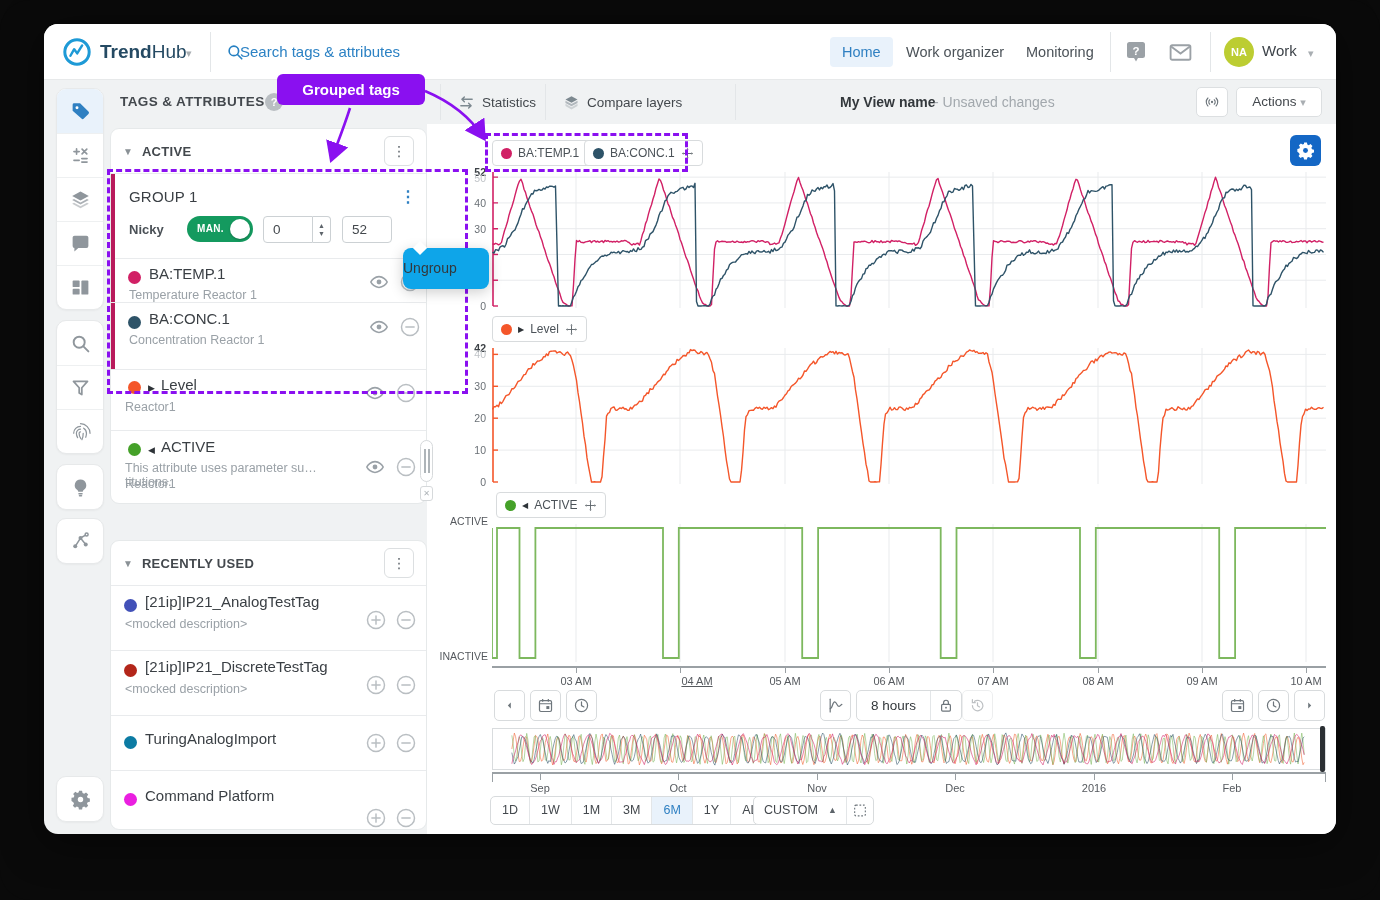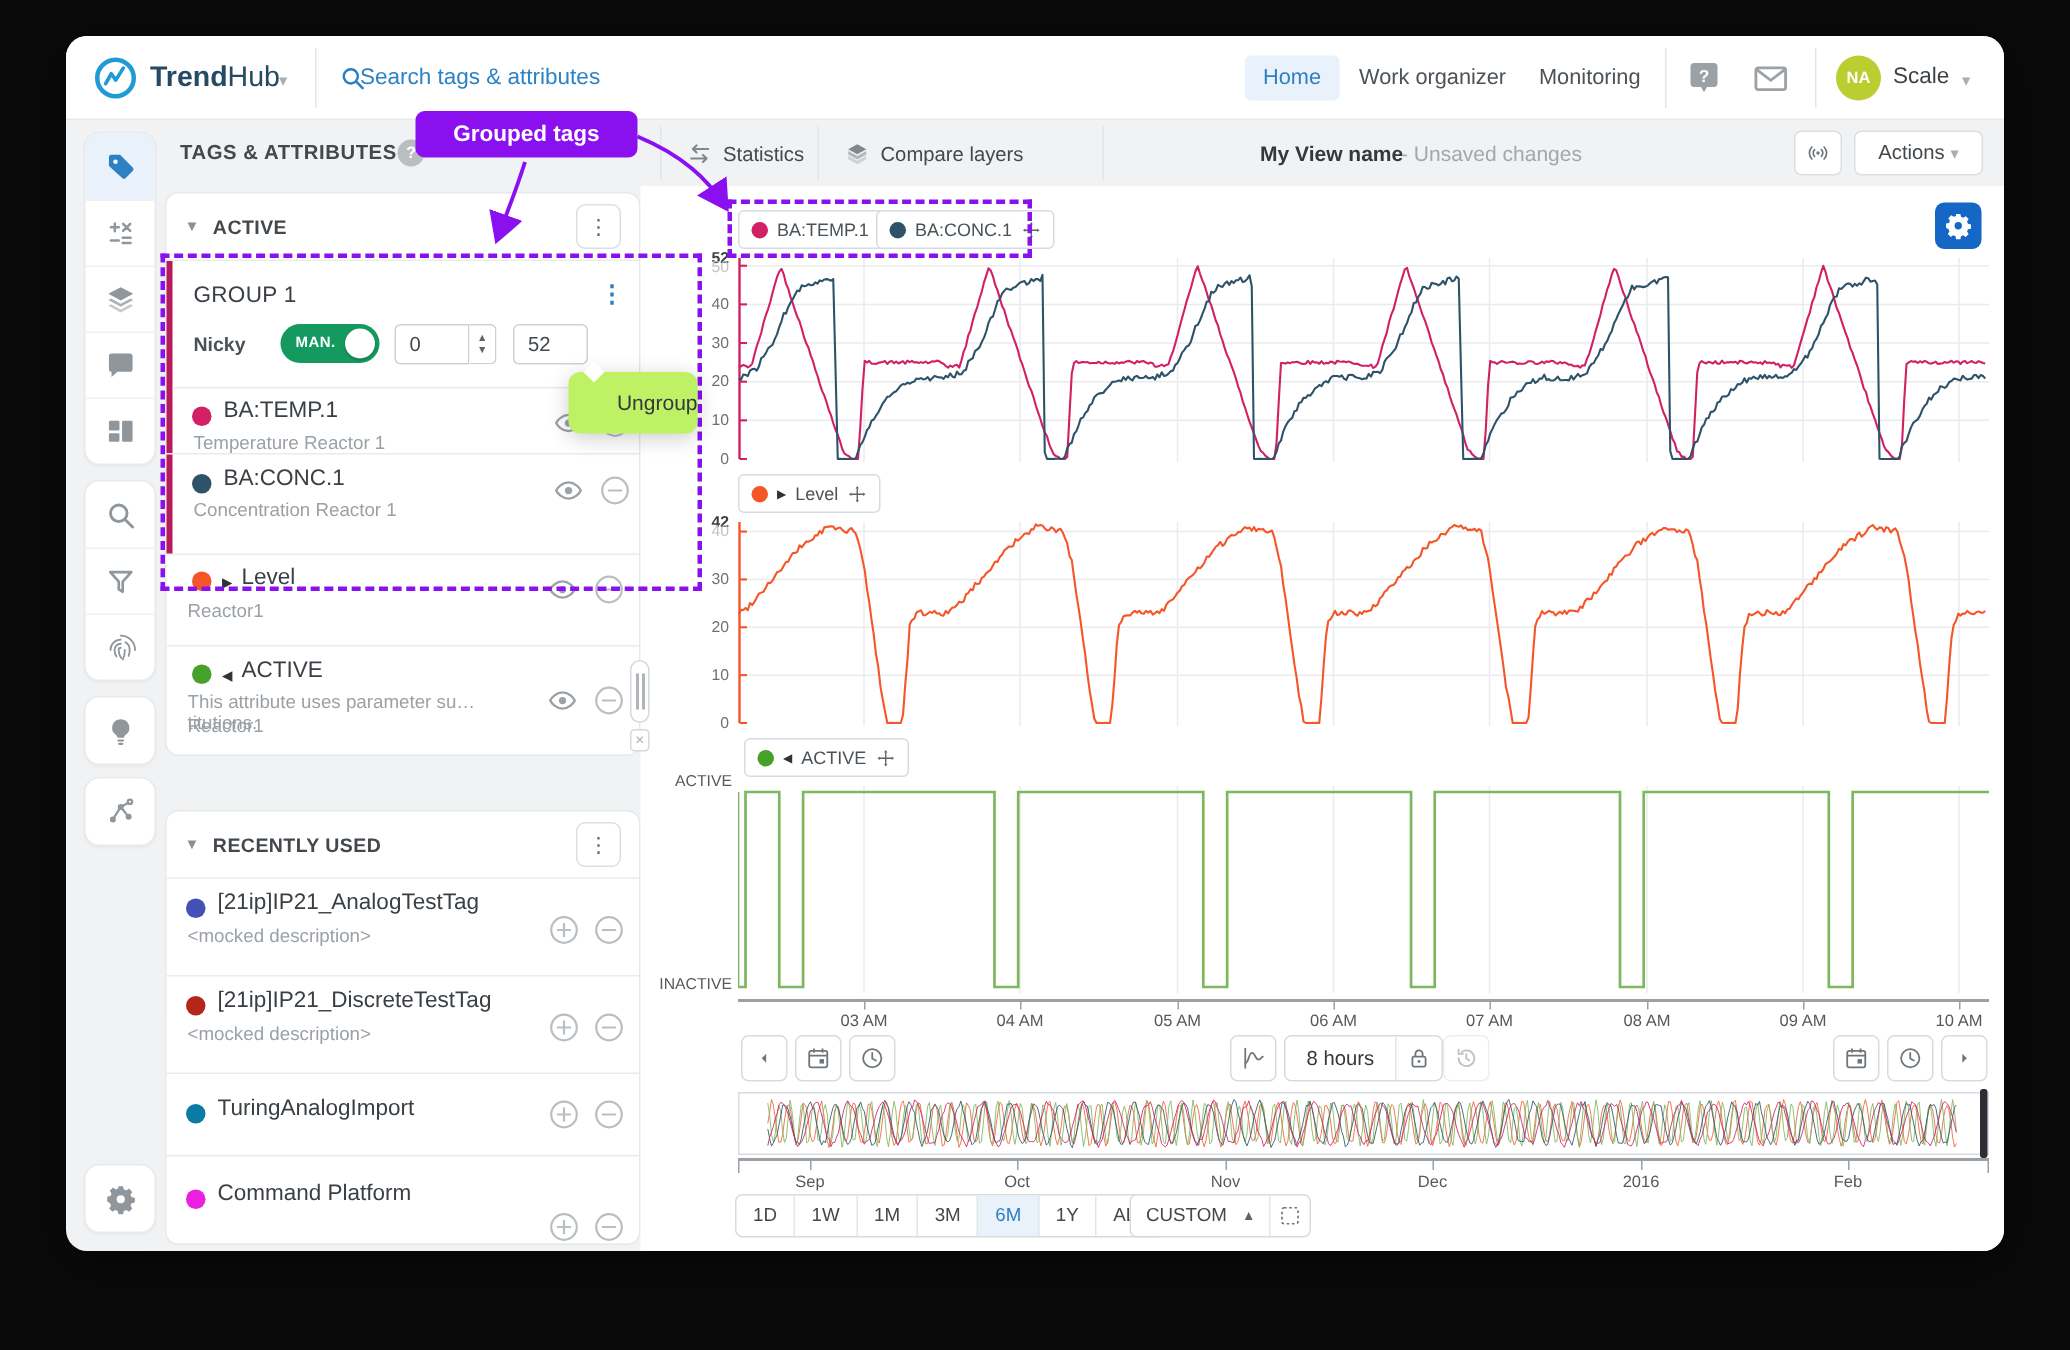--- a/index.html
+++ b/index.html
@@ -79,21 +79,21 @@
   #num-min { left:148px; width:50px; }
   #stepper { left:198px; top:42px; width:18px; height:27px; border:1px solid #ccd1d4; border-left:none; border-radius:0 4px 4px 0; background:#fff; color:#5d646a; font-size:7px; text-align:center; line-height:8px; padding-top:5px; }
   #num-max { left:227px; width:50px; border-radius:4px; }
   .tagrow { position:relative; height:62px; }
   .dot { position:absolute; left:13px; width:13px; height:13px; border-radius:50%; }
   .trow-name { position:absolute; left:34px; font-size:15px; color:#3a3f44; }
   .trow-desc { position:absolute; left:14px; font-size:12.5px; color:#9aa1a7; }
   .aricon { position:absolute; font-size:9px; color:#2e3338; }
   .eye { position:absolute; width:20px; height:20px; color:#9aa1a7; }
   .mcirc, .pcirc { position:absolute; width:22px; height:22px; color:#b9bec2; }
-  #ungroup-pop { left:264px; top:74px; width:86px; height:41px; background:#bef264; border-radius:8px; box-shadow:0 3px 14px rgba(0,0,0,.20); z-index:45; font-size:14px; color:#33383c; text-align:right; line-height:41px; }
+  #ungroup-pop { left:288px; top:74px; width:86px; height:41px; background:#0ea5e9; border-radius:8px; box-shadow:0 3px 14px rgba(0,0,0,.20); z-index:45; font-size:14px; color:#33383c; text-align:left; line-height:41px; }
   #ungroup-pop:before { content:""; position:absolute; left:12px; top:-5px; width:10px; height:10px; background:#fff; transform:rotate(45deg); }
   #grip { left:376px; top:416px; width:13px; height:42px; background:#fff; border:1px solid #d6d9db; border-radius:7px; z-index:20; }
   #grip:before { content:""; position:absolute; left:3px; top:8px; width:2px; height:24px; background:#aeb4b8; }
   #grip:after { content:""; position:absolute; left:7px; top:8px; width:2px; height:24px; background:#aeb4b8; }
   #gripx { left:376px; top:462px; width:13px; height:15px; background:#fff; border:1px solid #d6d9db; border-radius:3px; color:#aeb4b8; font-size:8px; text-align:center; line-height:13px; z-index:20; }
 
   
   #chartbg { position:absolute; left:383px; top:100px; width:909px; height:710px; background:#fff; }
   #gear-btn { left:1246px; top:111px; width:31px; height:31px; background:#1467c5; border-radius:6px; color:#fff; padding:6px; z-index:10; }
   .chip { position:absolute; height:26px; background:#fff; border:1px solid #d8dbdd; border-radius:4px; display:flex; align-items:center; gap:6px; padding:0 8px; font-size:12px; color:#4b5258; z-index:12; }
@@ -163,21 +163,21 @@
           </svg>
         </div>
     <div class="abs i" id="mail-ic">
           <svg viewBox="0 0 24 24" fill="none" stroke="currentColor" stroke-width="1.8">
             <rect x="2.5" y="5" width="19" height="14" rx="1.5"></rect>
             <path d="M3 6.2l9 6.8 9-6.8"></path>
           </svg>
         </div>
     <div class="abs vdiv" id="hdr-div3"></div>
     <div class="abs" id="avatar">NA</div>
-    <div class="abs" id="uname">Scale</div>
+    <div class="abs" id="uname">Work</div>
     <div class="abs chev" id="uchev">▾</div>
   </div>
 
   <div id="band">
     <div class="abs" id="panel-title">TAGS &amp; ATTRIBUTES</div>
     <div class="abs" id="qcirc">?</div>
     <div class="abs vdiv" id="band-div1"></div>
     <div class="abs bandbtn" id="stat-btn">
       <span class="ic i">
             <svg viewBox="0 0 24 24" fill="none" stroke="currentColor" stroke-width="2" stroke-linecap="round" stroke-linejoin="round">
@@ -621,21 +621,21 @@
         <path d="M0,136 L0.0,6 L0.0,136 L5.0,136 L5.0,6 L27.5,6 L27.5,136 L43.4,136 L43.4,6 L171.0,6 L171.0,136 L186.8,136 L186.8,6 L310.2,6 L310.2,136 L326.1,136 L326.1,6 L448.7,6 L448.7,136 L464.5,136 L464.5,6 L588.0,6 L588.0,136 L603.8,136 L603.8,6 L727.2,6 L727.2,136 L743.1,136 L743.1,6 L834,6" fill="none" stroke="#7db85e" stroke-width="1.8" stroke-linejoin="miter"></path>
       </svg>
   <div id="ylabs1"></div>
   <div id="ylabs2"></div>
   <div class="statelab" style="left:388px;top:491px">ACTIVE</div>
   <div class="statelab" style="left:388px;top:626px">INACTIVE</div>
   <div class="abs" id="xaxis">
         <div class="xtick" style="left: 84px;"></div>
         <div class="xlab" style="left: 84px;">03 AM</div>
         <div class="xtick" style="left: 188px;"></div>
-        <div class="xlab" style="left: 188px;">04 AM</div>
+        <div class="xlab" style="left: 205px; text-decoration: underline;">04 AM</div>
         <div class="xtick" style="left: 293px;"></div>
         <div class="xlab" style="left: 293px;">05 AM</div>
         <div class="xtick" style="left: 397px;"></div>
         <div class="xlab" style="left: 397px;">06 AM</div>
         <div class="xtick" style="left: 501px;"></div>
         <div class="xlab" style="left: 501px;">07 AM</div>
         <div class="xtick" style="left: 606px;"></div>
         <div class="xlab" style="left: 606px;">08 AM</div>
         <div class="xtick" style="left: 710px;"></div>
         <div class="xlab" style="left: 710px;">09 AM</div>

